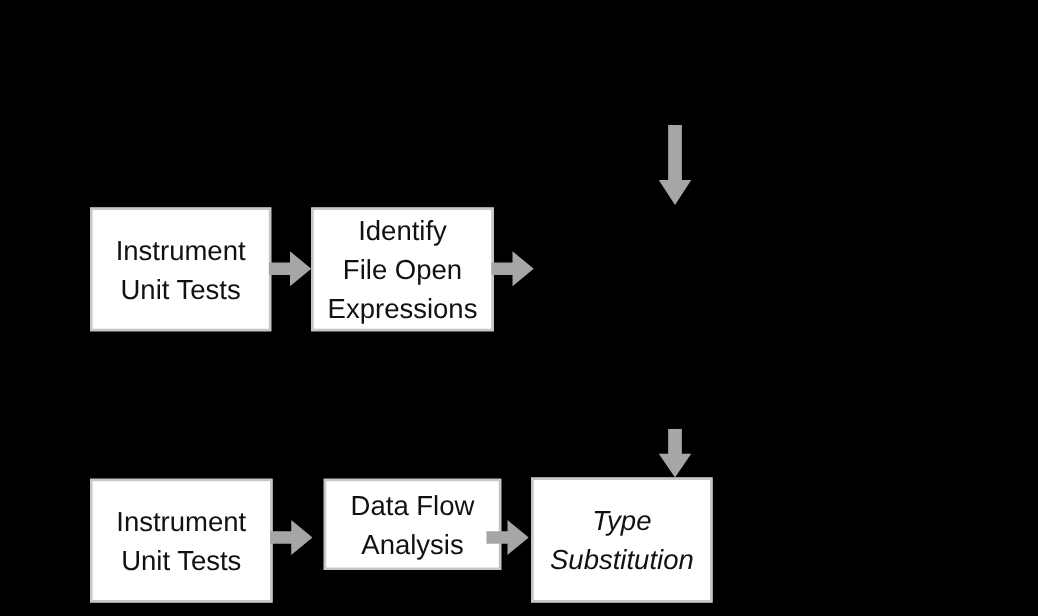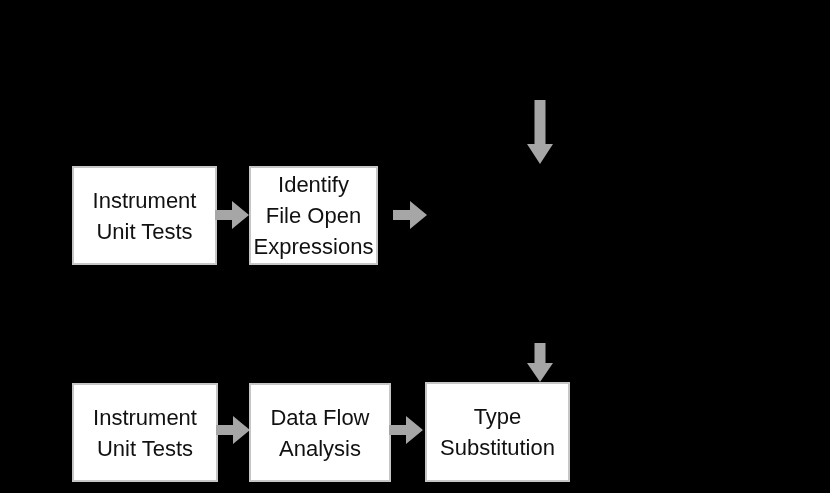--- a/index.html
+++ b/index.html
@@ -30,26 +30,26 @@
     color: var(--text-color);
     font-size: 22px;
     line-height: 31px;
     white-space: pre-line;
   }
   .arrow { position: absolute; display: block; }
   .arrow polygon { fill: var(--arrow-color); }
 
   
   .b1 { left: 72px;  top: 166px; width: 145px; height: 99px; }
-  .b2 { left: 249px; top: 166px; width: 129px; height: 99px; }
+  .b2 { left: 249px; top: 166px; width: 146px; height: 99px; }
   .b3 { left: 425px; top: 166px; width: 145px; height: 99px; }
   
   .b4 { left: 72px;  top: 383px; width: 146px; height: 99px; }
-  .b5 { left: 249px; top: 383px; width: 142px; height: 99px; }
-  .b6 { left: 425px; top: 382px; width: 145px; height: 100px; }
+  .b5 { left: 259px; top: 383px; width: 142px; height: 73px; }
+  .b6 { left: 425px; top: 382px; width: 145px; height: 100px; font-style: italic; }
 
   .a1 { left: 215px; top: 201px; }
   .a2 { left: 393px; top: 201px; }
   .a3 { left: 216px; top: 416px; }
   .a4 { left: 389px; top: 416px; }
   .d1 { left: 527px; top: 100px; }
   .d2 { left: 527px; top: 343px; }
 </style>
 </head>
 <body>

